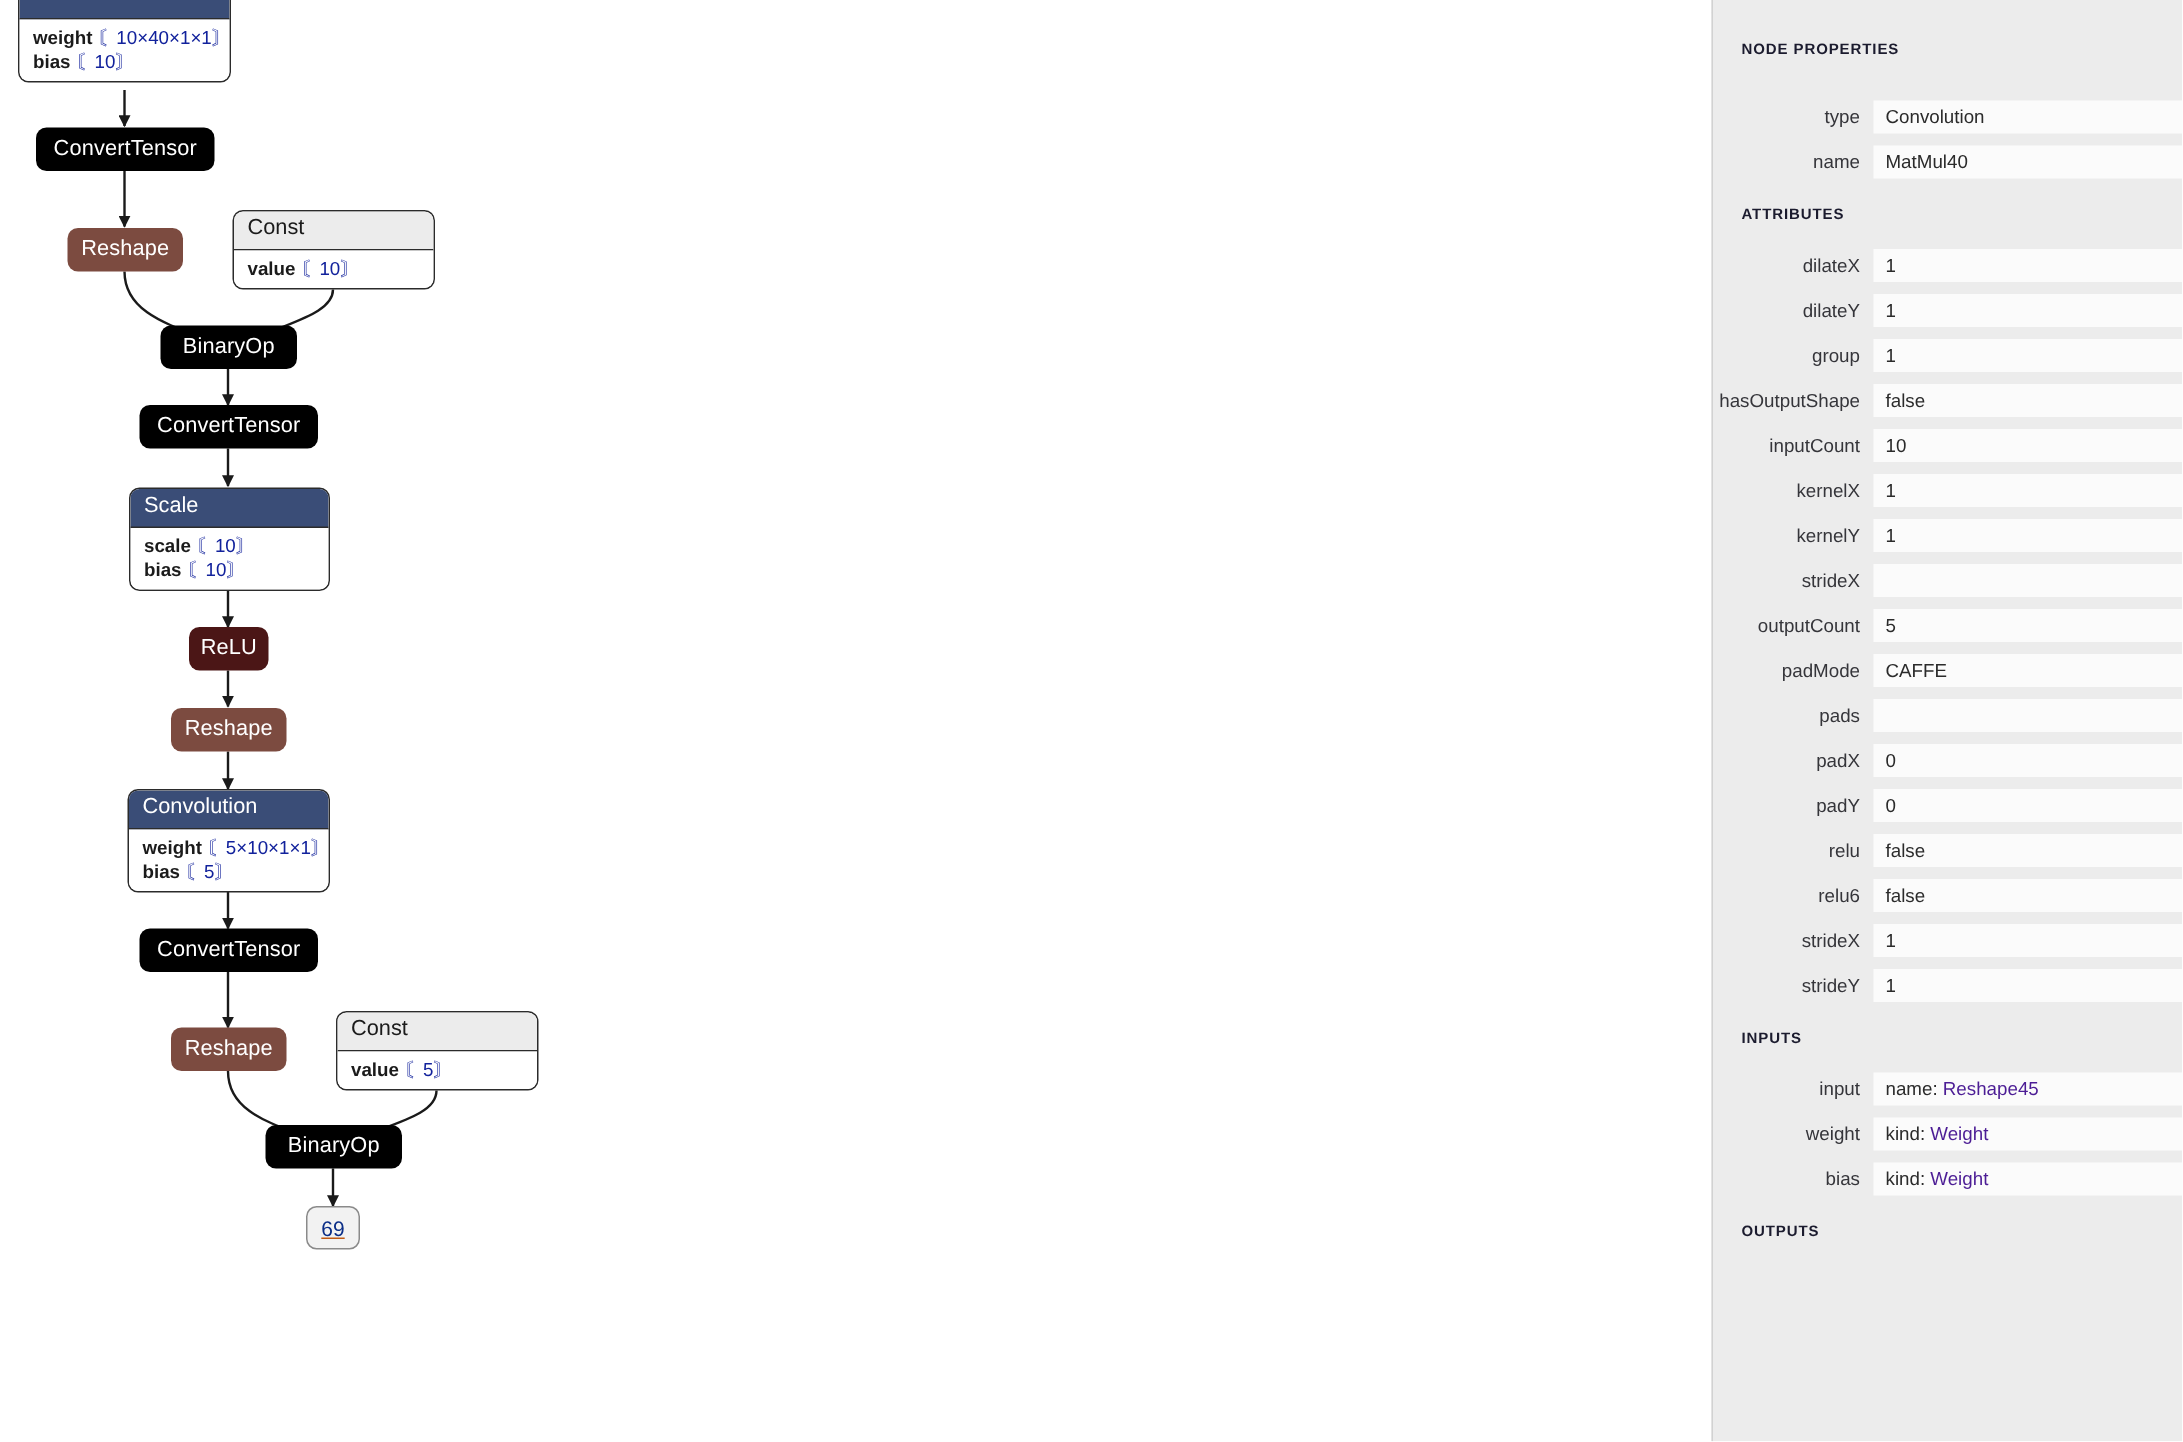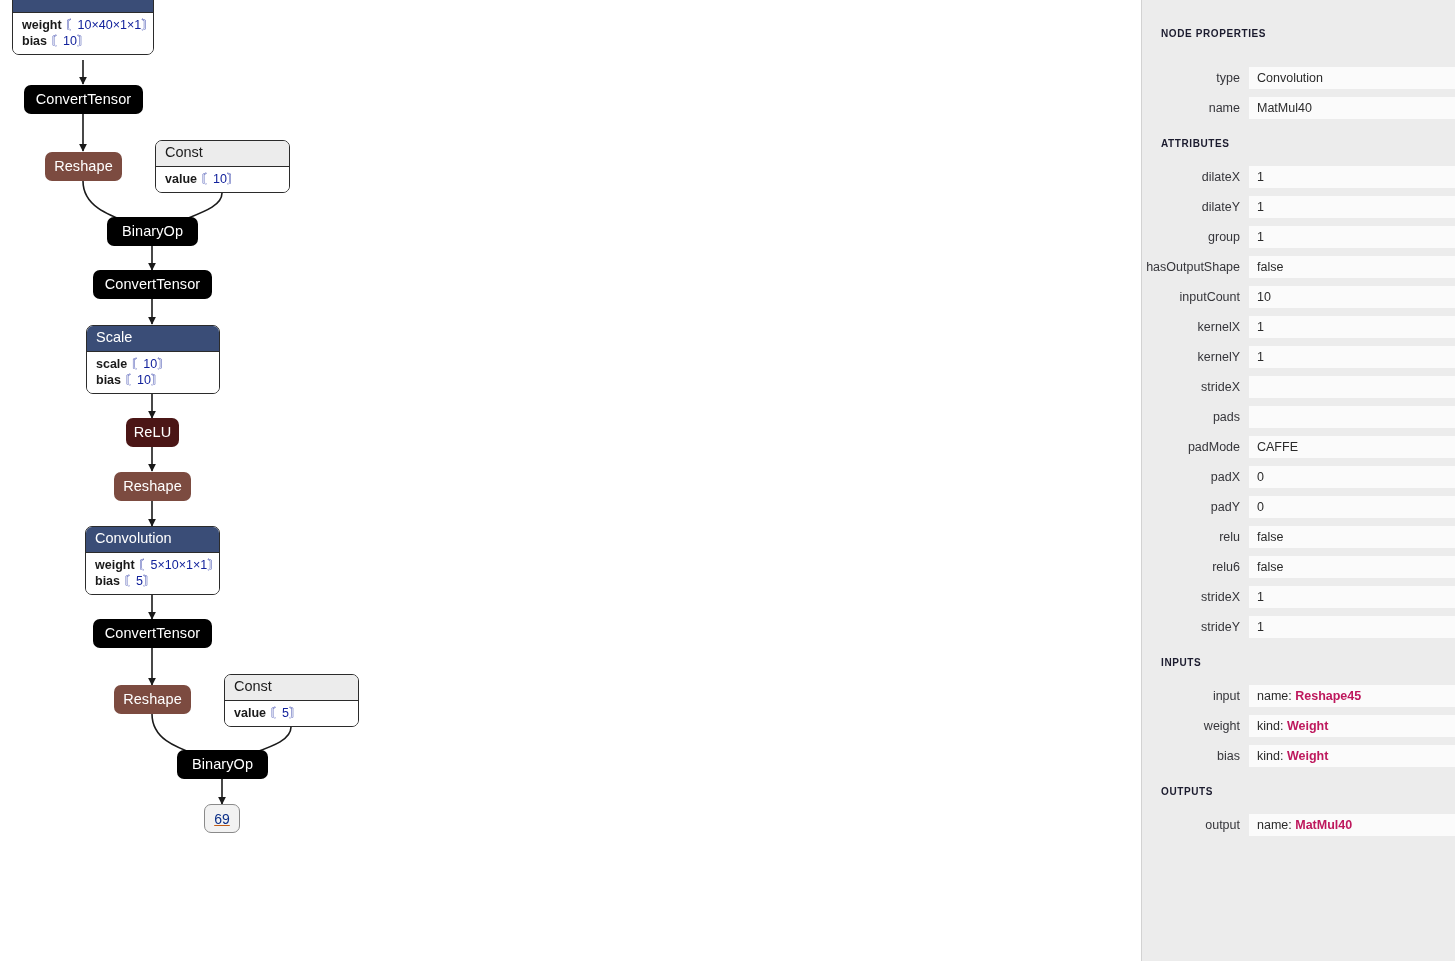--- a/index.html
+++ b/index.html
@@ -149,21 +149,21 @@
     flex: 1;
     background: #fbfbfb;
     font-size: 12.5px;
     color: #2b2b2b;
     line-height: 22px;
     padding-left: 8px;
     box-sizing: border-box;
     white-space: nowrap;
     overflow: hidden;
   }
-  .prop-value .strong { font-weight: bold; color: #be185d; }
+  .prop-value .strong { font-weight: normal; color: #4c1d95; }
 
   .gap-sm { height: 11px; }
   .gap-md { height: 17px; }
 </style>
 </head>
 <body>
 
 <div id="app">
 
   <div id="topbar"></div>
@@ -344,26 +344,30 @@
         </div>
         <div class="prop-row">
           <div class="prop-label">kernelY</div>
           <div class="prop-value">1</div>
         </div>
         <div class="prop-row">
           <div class="prop-label">strideX</div>
           <div class="prop-value"></div>
         </div>
         <div class="prop-row">
+          <div class="prop-label">outputCount</div>
+          <div class="prop-value">5</div>
+        </div>
+        <div class="prop-row">
+          <div class="prop-label">padMode</div>
+          <div class="prop-value">CAFFE</div>
+        </div>
+        <div class="prop-row">
           <div class="prop-label">pads</div>
           <div class="prop-value"></div>
-        </div>
-        <div class="prop-row">
-          <div class="prop-label">padMode</div>
-          <div class="prop-value">CAFFE</div>
         </div>
         <div class="prop-row">
           <div class="prop-label">padX</div>
           <div class="prop-value">0</div>
         </div>
         <div class="prop-row">
           <div class="prop-label">padY</div>
           <div class="prop-value">0</div>
         </div>
         <div class="prop-row">
@@ -400,22 +404,16 @@
         <div class="prop-row">
           <div class="prop-label">bias</div>
           <div class="prop-value">kind: <span class="strong">Weight</span></div>
         </div>
       </div>
 
     <div class="gap-sm"></div>
     <div class="section-title">OUTPUTS</div>
     <div class="gap-md"></div>
 
-    <div id="outputs-rows">
-        <div class="prop-row">
-          <div class="prop-label">output</div>
-          <div class="prop-value">name: <span class="strong">MatMul40</span></div>
-        </div>
-      </div>
 
   </div>
 
 </div>
 
 </body></html>

